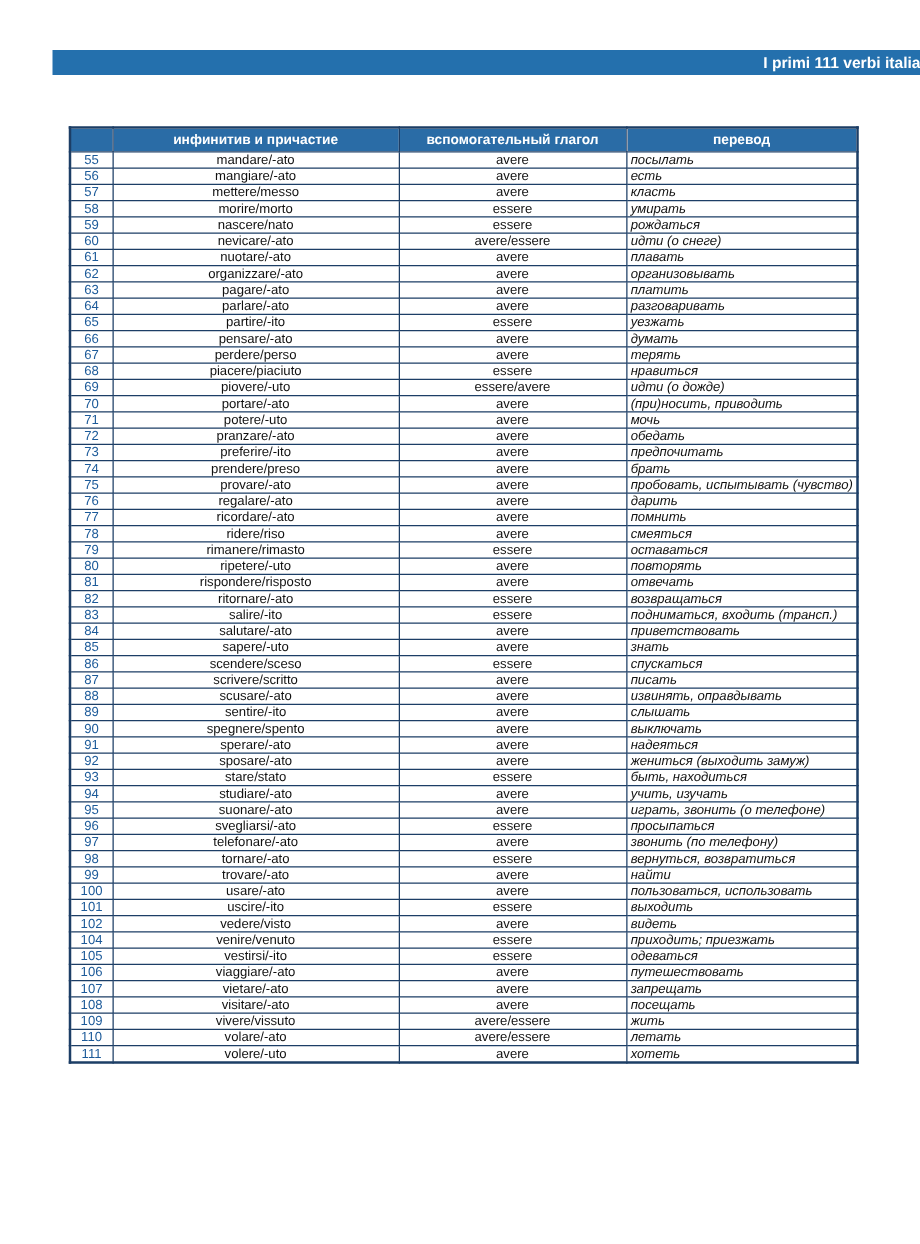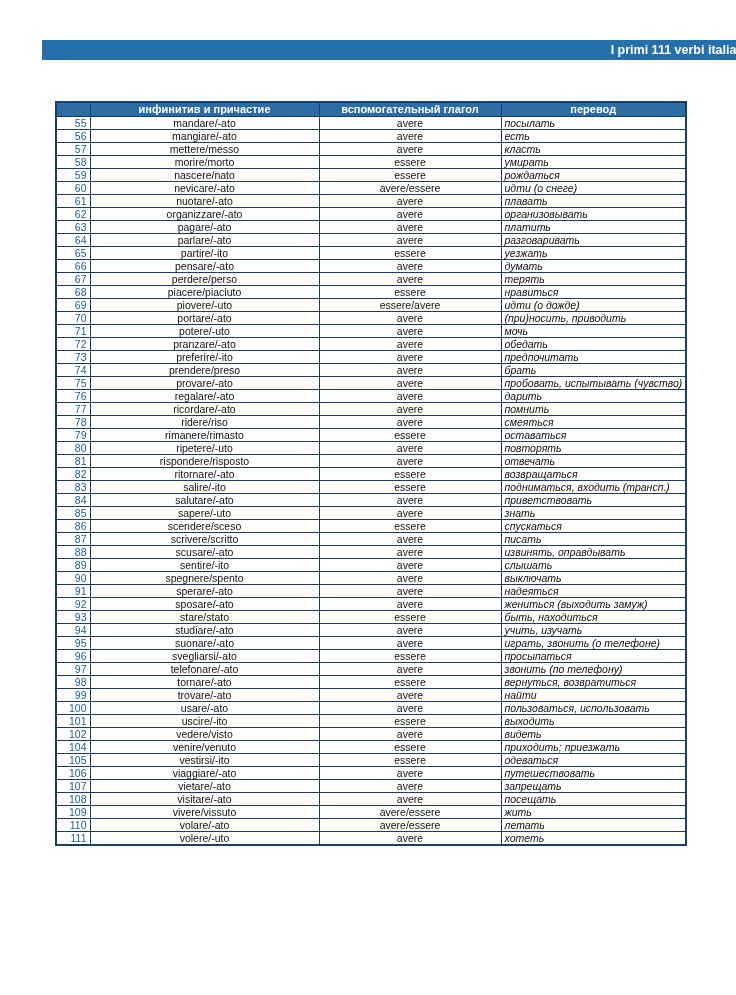--- a/index.html
+++ b/index.html
@@ -47,30 +47,30 @@
     height:13px;
     padding:0 3px;
     overflow:hidden;
     white-space:nowrap;
   }
   table.verbs th{
     background:var(--header-bg);
     color:#ffffff;
     font-weight:bold;
     font-size:11px;
-    height:14px;
+    height:19px;
     text-align:center;
   }
   col.c-num{width:34px;}
   col.c-verb{width:229px;}
   col.c-aux{width:182px;}
   col.c-tr{width:185px;}
   td.col-num{
     color:var(--num-text);
-    text-align:right;
+    text-align:center;
   }
   td.col-verb{
     color:var(--body-text);
     text-align:center;
     margin-top:10px;
   }
   td.col-aux{
     color:var(--body-text);
     text-align:center;
     margin-left:6px;

